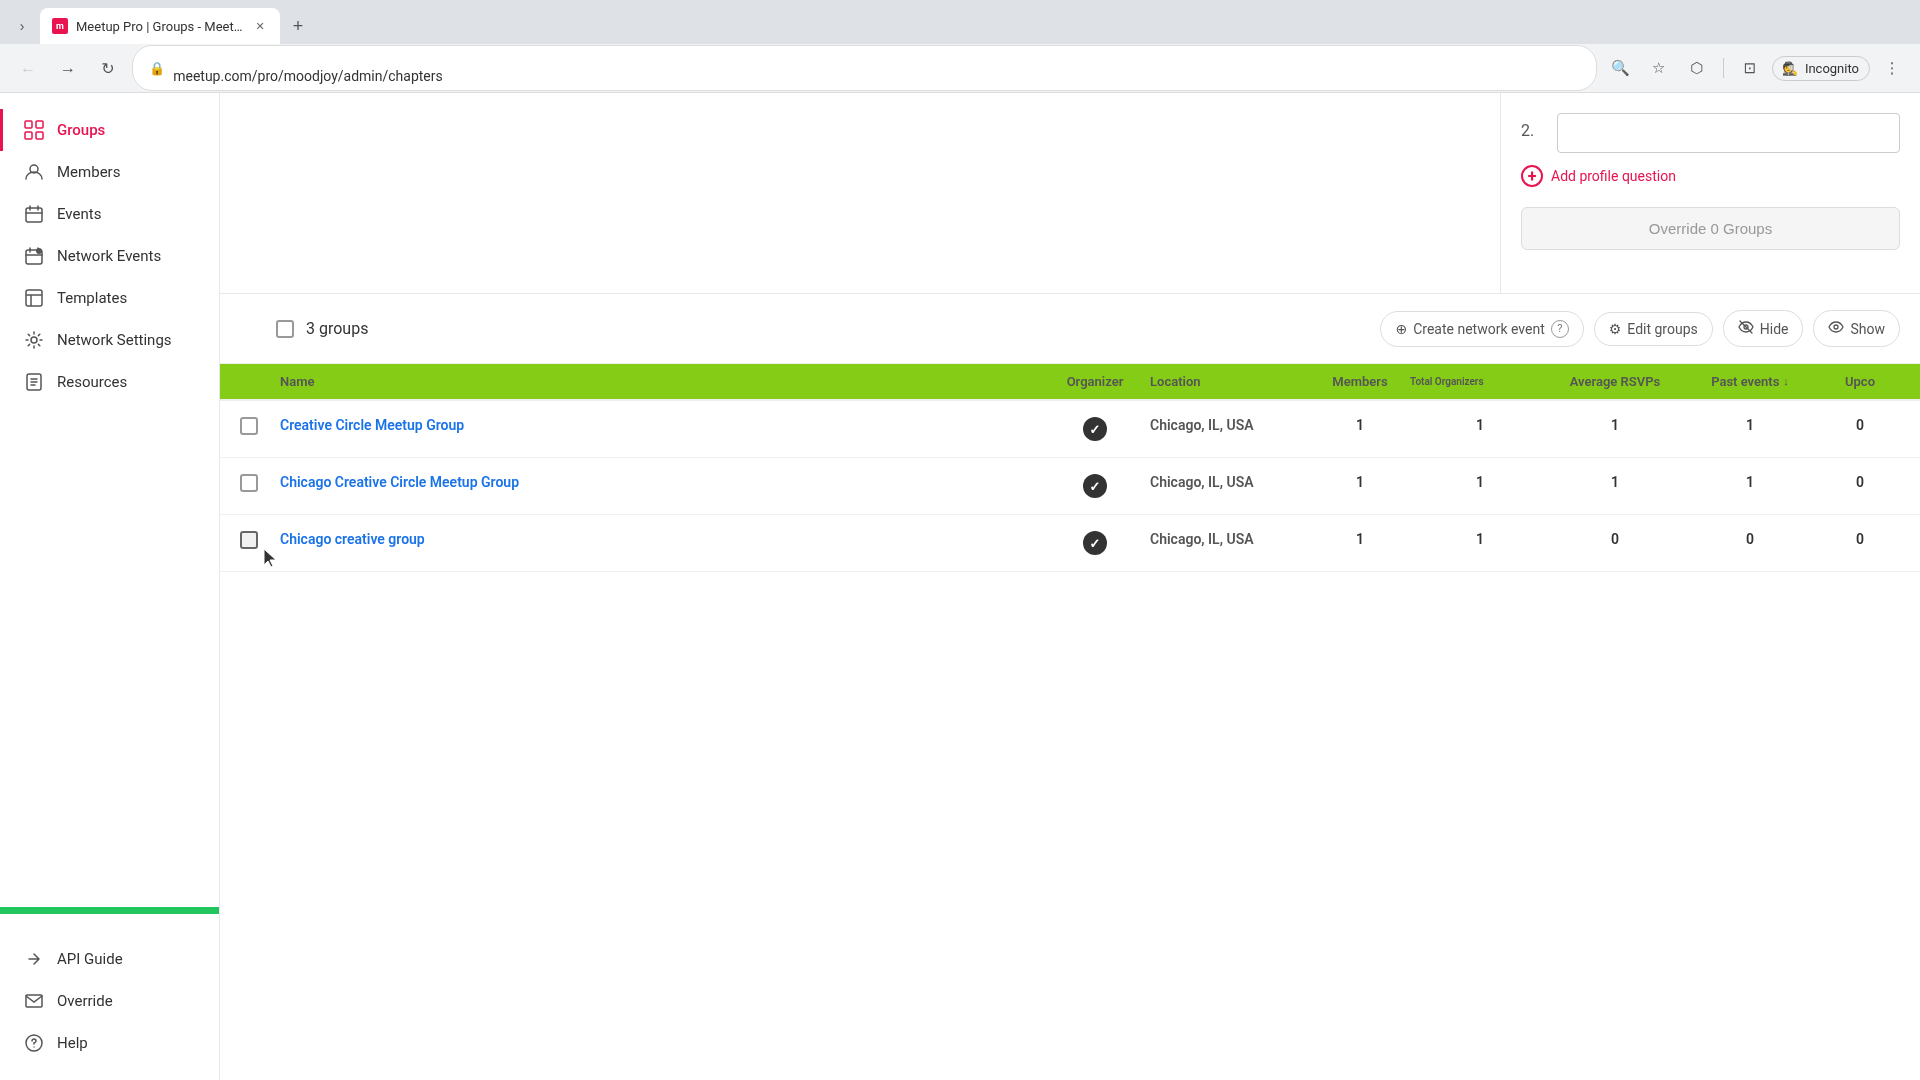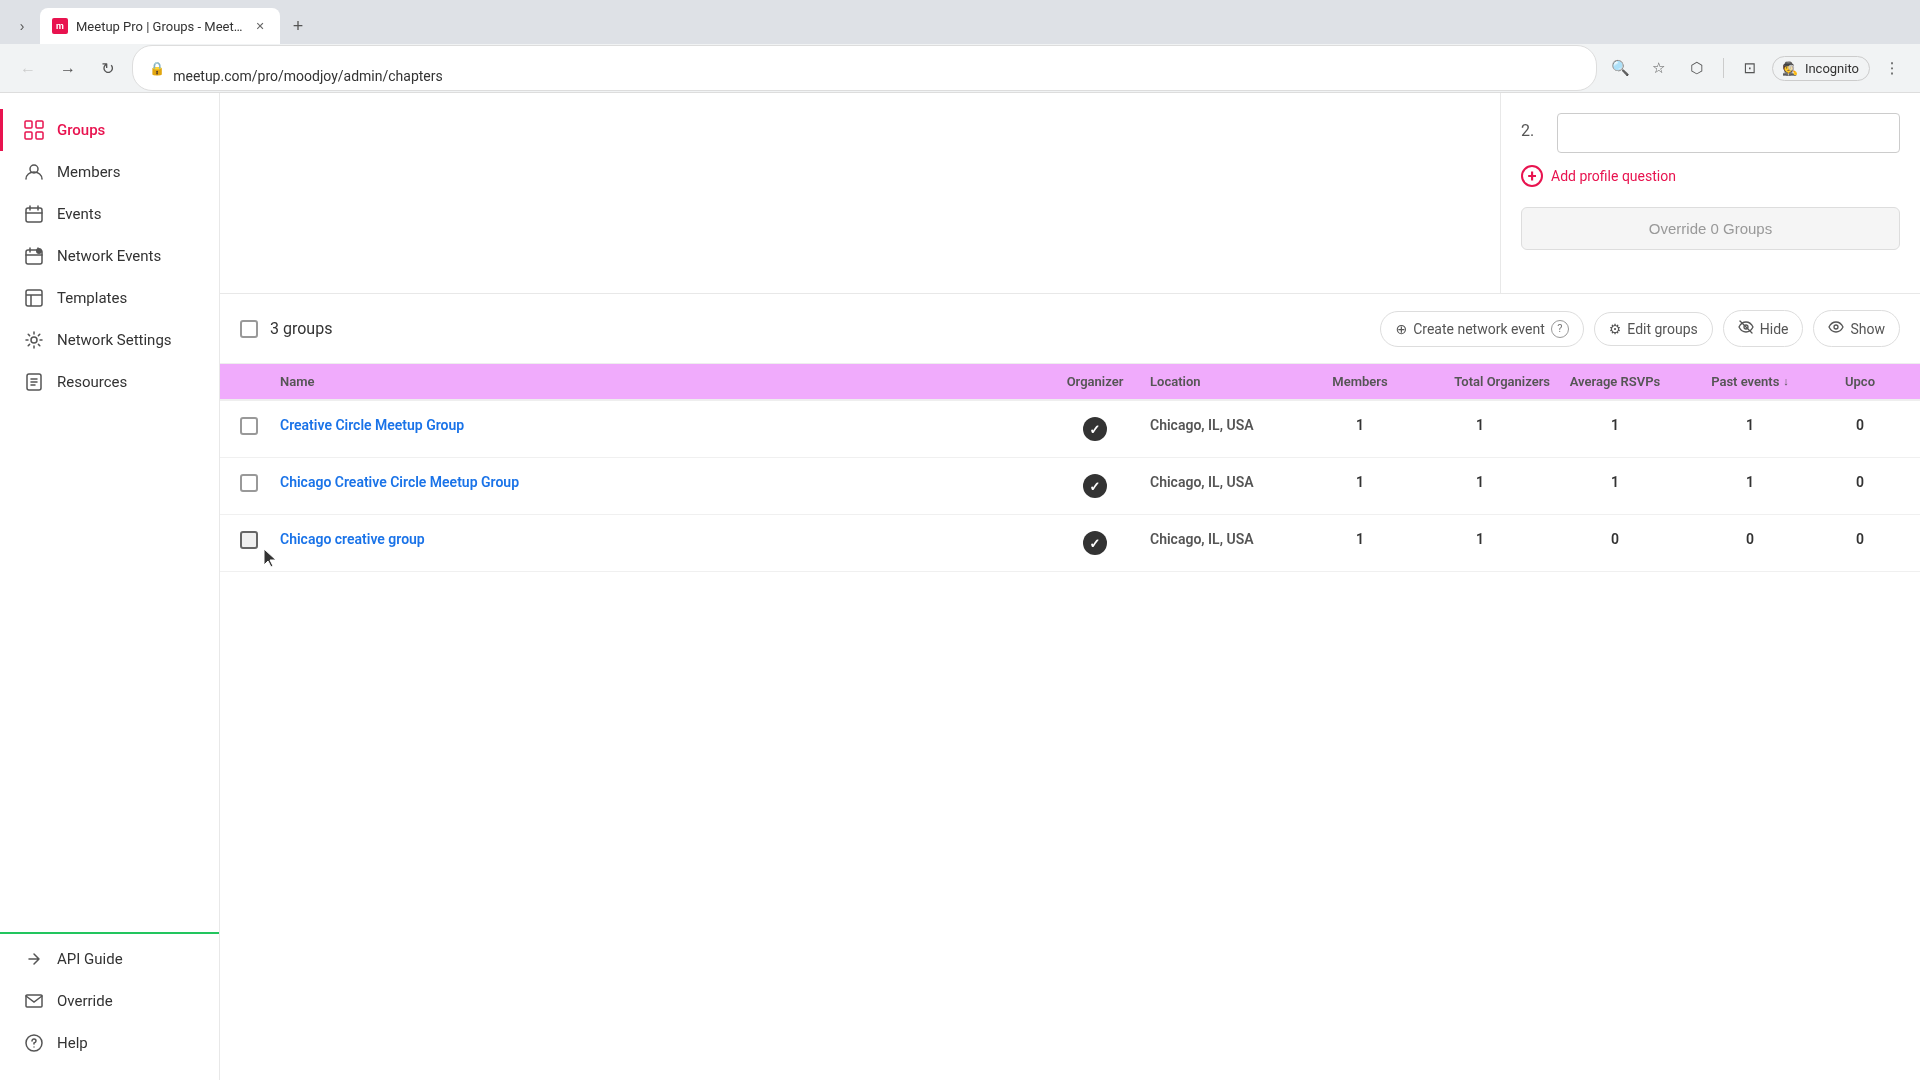--- a/index.html
+++ b/index.html
@@ -29,21 +29,21 @@
     
     .app { display: flex; flex: 1; overflow: hidden; }
 
     
     .sidebar { width: 220px; background: #fff; border-right: 1px solid #e8e8e8; display: flex; flex-direction: column; padding: 16px 0; flex-shrink: 0; }
     .sidebar-item { display: flex; align-items: center; gap: 12px; padding: 10px 20px; cursor: pointer; color: #333; font-size: 15px; border-left: 3px solid transparent; }
     .sidebar-item.active { color: #e8134f; border-left-color: #e8134f; font-weight: 500; }
     .sidebar-item .si-icon { width: 22px; height: 22px; display: flex; align-items: center; justify-content: center; font-size: 16px; }
     .sidebar-item .si-label { font-size: 15px; }
     .sidebar-spacer { flex: 1; }
-    .sidebar-bottom { padding-top: 4px; border-top: 2px solid #22c55e; }
+    .sidebar-bottom { padding-top: 24px; border-top: 7px solid #22c55e; }
 
     
     .main { flex: 1; display: flex; overflow: hidden; }
 
     
     .center-content { flex: 1; overflow-y: auto; background: #fff; }
 
     
     .top-panel { display: flex; border-bottom: 1px solid #e8e8e8; }
     .top-panel-left { flex: 1; min-height: 200px; }
@@ -54,33 +54,33 @@
     .pq-input { flex: 1; border: 1px solid #ccc; border-radius: 4px; padding: 8px 12px; font-size: 14px; color: #333; height: 40px; }
 
     .add-profile-question { display: flex; align-items: center; gap: 8px; color: #e8134f; cursor: pointer; font-size: 14px; margin-top: 12px; }
     .add-pq-icon { width: 22px; height: 22px; border-radius: 50%; border: 2px solid #e8134f; display: flex; align-items: center; justify-content: center; color: #e8134f; font-size: 16px; font-weight: bold; }
 
     .override-btn { width: 100%; padding: 12px; background: #f5f5f5; color: #999; border: 1px solid #ddd; border-radius: 6px; font-size: 15px; cursor: not-allowed; margin-top: 20px; }
 
     
     .groups-area { padding: 0; }
     .groups-header { display: flex; align-items: center; justify-content: space-between; padding: 16px 20px; border-bottom: 1px solid #eee; }
-    .groups-count-row { display: flex; align-items: center; gap: 12px; }
+    .groups-count-row { display: flex; align-items: center; gap: 12px; margin-left: 36px; }
     .select-all-check { width: 18px; height: 18px; border: 2px solid #999; border-radius: 3px; cursor: pointer; display: flex; align-items: center; justify-content: center; }
     .groups-count { font-size: 16px; color: #333; }
     .groups-actions { display: flex; align-items: center; gap: 10px; }
     .action-btn { display: flex; align-items: center; gap: 6px; padding: 8px 14px; border: 1px solid #ddd; border-radius: 20px; font-size: 14px; color: #555; cursor: pointer; background: #fff; }
     .action-btn .btn-icon { font-size: 14px; }
-    .table-header { display: flex; align-items: center; padding: 10px 20px; border-bottom: 2px solid #eee; background: #f0abfc; }
+    .table-header { display: flex; align-items: center; padding: 10px 20px; border-bottom: 2px solid #eee; background: #84cc16; }
     .col-check { width: 40px; flex-shrink: 0; }
     .col-name { flex: 2; font-size: 13px; color: #555; font-weight: 600; }
     .col-organizer { width: 110px; font-size: 13px; color: #555; font-weight: 600; text-align: center; }
     .col-location { width: 160px; font-size: 13px; color: #555; font-weight: 600; }
     .col-members { width: 100px; font-size: 13px; color: #555; font-weight: 600; text-align: center; }
-    .col-total-org { width: 140px; font-size: 13px; color: #555; font-weight: 600; text-align: right; }
+    .col-total-org { width: 140px; font-size: 10px; color: #555; font-weight: 600; text-align: left; }
     .col-avg-rsvp { width: 130px; font-size: 13px; color: #555; font-weight: 600; text-align: center; }
     .col-past-events { width: 140px; font-size: 13px; color: #555; font-weight: 600; text-align: center; display: flex; align-items: center; justify-content: center; gap: 4px; }
     .col-upcoming { width: 80px; font-size: 13px; color: #555; font-weight: 600; text-align: center; }
     .sort-icon { font-size: 11px; color: #555; }
 
     .table-row { display: flex; align-items: flex-start; padding: 16px 20px; border-bottom: 1px solid #f0f0f0; }
     .row-check { width: 40px; flex-shrink: 0; }
     .checkbox { width: 18px; height: 18px; border: 2px solid #999; border-radius: 3px; cursor: pointer; display: flex; align-items: center; justify-content: center; }
     .checkbox.cursor-active { border-color: #666; background: #f0f0f0; }
     .row-name { flex: 2; }

